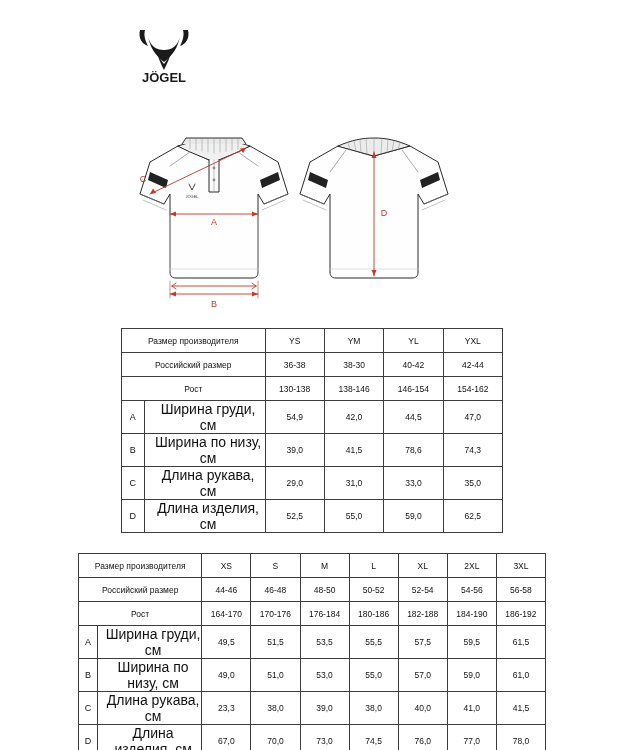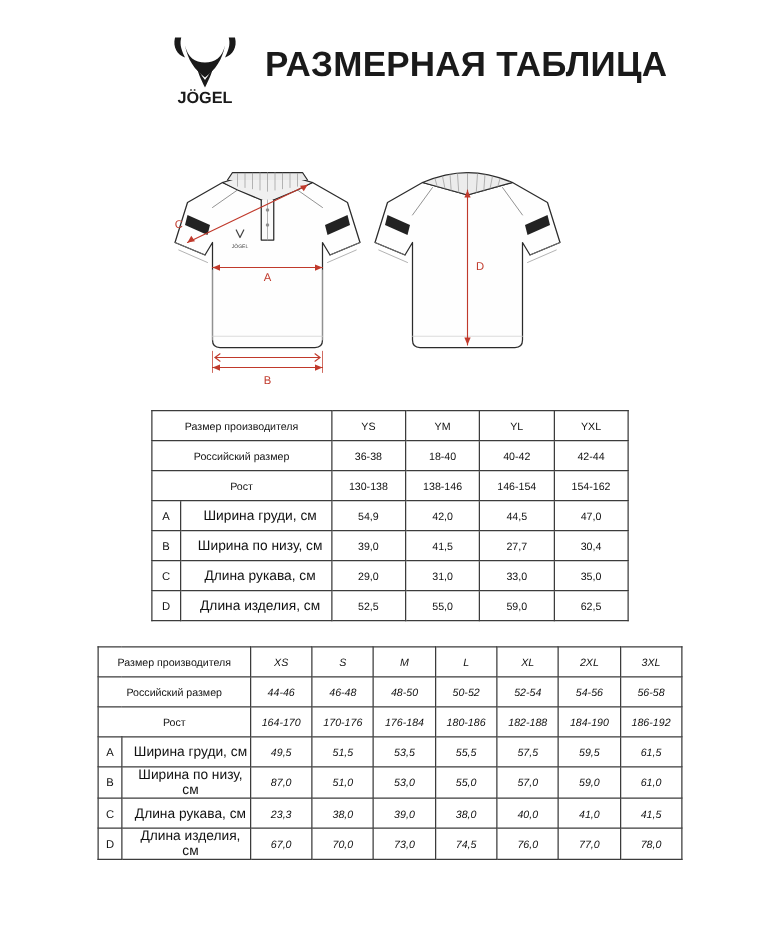--- a/index.html
+++ b/index.html
@@ -81,26 +81,26 @@
     font-size: 8.5px;
   }
   .row-letter {
     font-weight: bold;
     width: 20px;
     font-size: 9px;
   }
   .row-name {
     text-align: left;
     padding-left: 7px !important;
-    font-size: 11px;
+    font-size: 14px;
   }
   .t1 .row-name { width: 104px; }
   .t2 .row-name { width: 104px; }
   .t1 .col-v { width: 54px; }
-  .t2 .col-v { width: 54px; font-style: italic; }
+  .t2 .col-v { width: 54px; }
   .spacer-1 { height: 20px; }
   .bottom-pad { height: 40px; }
 </style>
 </head>
 <body>
 
 <div class="page">
 
   <div class="header">
     <div class="logo">
@@ -108,21 +108,20 @@
 
         <g fill="#1a1a1a">
           <path d="M12 6 C10 14 14 20 20 22 C16 14 16 10 17 6 Z"></path>
           <path d="M60 6 C62 14 58 20 52 22 C56 14 56 10 55 6 Z"></path>
           <path d="M20 12 C22 22 28 26 36 26 C44 26 50 22 52 12 C50 24 44 32 36 38 C28 32 22 24 20 12 Z"></path>
           <path d="M28 24 C30 32 33 36 36 40 C39 36 42 32 44 24 C42 34 39 40 36 46 C33 40 30 34 28 24 Z"></path>
         </g>
         <text x="36" y="58" font-family="Liberation Sans, sans-serif" font-size="13" font-weight="bold" fill="#1a1a1a" text-anchor="middle">JÖGEL</text>
       </svg>
     </div>
-    <div class="title">РАЗМЕРНАЯ ТАБЛИЦА</div>
   </div>
 
   <div class="illustration">
     <svg width="624" height="252" viewBox="0 0 624 252" xmlns="http://www.w3.org/2000/svg">
       <g fill="none" stroke="#2b2b2b" stroke-width="1" stroke-linejoin="round" stroke-linecap="round">
 
         <g>
 
           <path d="M178 70 L150 86 L140 118 L164 128 L170 118 L170 196 C170 200 172 202 176 202 L252 202 C256 202 258 200 258 196 L258 118 L264 128 L288 118 L278 86 L250 70 L214 86 Z" fill="#fefefe"></path>
 
@@ -254,21 +253,21 @@
         <tr>
           <td class="hdr-label" colspan="2">Размер производителя</td>
           <td class="col-v hdr-label">YS</td>
           <td class="col-v hdr-label">YM</td>
           <td class="col-v hdr-label">YL</td>
           <td class="col-v hdr-label">YXL</td>
         </tr>
         <tr>
           <td class="hdr-label" colspan="2">Российский размер</td>
           <td class="col-v">36-38</td>
-          <td class="col-v">18-40</td>
+          <td class="col-v">38-30</td>
           <td class="col-v">40-42</td>
           <td class="col-v">42-44</td>
         </tr>
         <tr>
           <td class="hdr-label" colspan="2">Рост</td>
           <td class="col-v">130-138</td>
           <td class="col-v">138-146</td>
           <td class="col-v">146-154</td>
           <td class="col-v">154-162</td>
         </tr>
@@ -278,22 +277,22 @@
           <td class="col-v">54,9</td>
           <td class="col-v">42,0</td>
           <td class="col-v">44,5</td>
           <td class="col-v">47,0</td>
         </tr>
         <tr>
           <td class="row-letter">B</td>
           <td class="row-name">Ширина по низу, см</td>
           <td class="col-v">39,0</td>
           <td class="col-v">41,5</td>
-          <td class="col-v">27,7</td>
-          <td class="col-v">30,4</td>
+          <td class="col-v">78,6</td>
+          <td class="col-v">74,3</td>
         </tr>
         <tr>
           <td class="row-letter">C</td>
           <td class="row-name">Длина рукава, см</td>
           <td class="col-v">29,0</td>
           <td class="col-v">31,0</td>
           <td class="col-v">33,0</td>
           <td class="col-v">35,0</td>
         </tr>
         <tr>
@@ -348,21 +347,21 @@
           <td class="col-v">51,5</td>
           <td class="col-v">53,5</td>
           <td class="col-v">55,5</td>
           <td class="col-v">57,5</td>
           <td class="col-v">59,5</td>
           <td class="col-v">61,5</td>
         </tr>
         <tr>
           <td class="row-letter">B</td>
           <td class="row-name">Ширина по низу, см</td>
-          <td class="col-v">87,0</td>
+          <td class="col-v">49,0</td>
           <td class="col-v">51,0</td>
           <td class="col-v">53,0</td>
           <td class="col-v">55,0</td>
           <td class="col-v">57,0</td>
           <td class="col-v">59,0</td>
           <td class="col-v">61,0</td>
         </tr>
         <tr>
           <td class="row-letter">C</td>
           <td class="row-name">Длина рукава, см</td>

